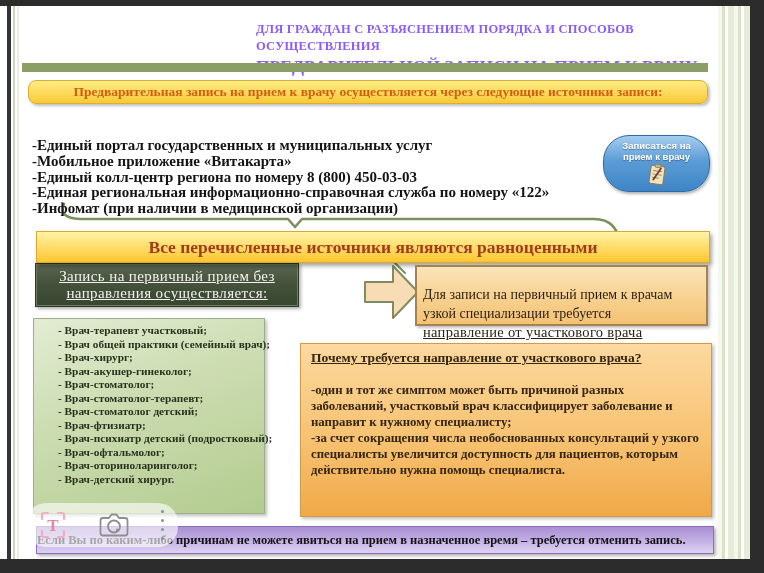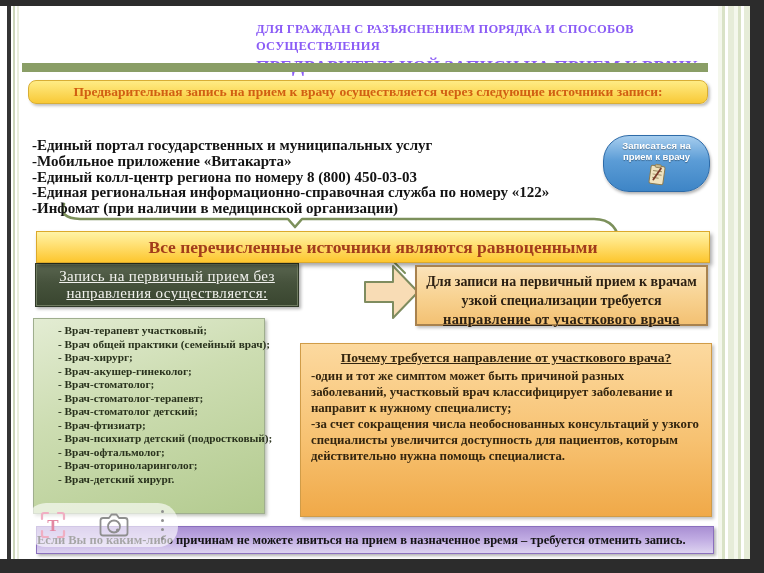--- a/index.html
+++ b/index.html
@@ -76,42 +76,42 @@
     display:flex;align-items:center;justify-content:center;text-align:center;
     color:#f2f2ee;font-size:15px;letter-spacing:.4px;
   }
   .green-box span{text-decoration:underline;padding:0 6px;}
 
   
   .tan-box{
     left:415px;top:259px;width:293px;height:61px;box-sizing:border-box;
     background:linear-gradient(180deg,#fbe3b9 0%,#f8d393 50%,#f3c173 100%);
     border:2px solid #a8824e;box-shadow:2px 2px 3px rgba(0,0,0,.25);
-    text-align:center;color:#2d2113;font-size:14px;line-height:18.5px;
-    padding:6px 6px;font-weight:bold;
+    text-align:left;color:#2d2113;font-size:14px;line-height:18.5px;
+    padding:19px 6px;font-weight:normal;
   }
   .tan-box .em{text-decoration:underline;font-size:14.5px;letter-spacing:.3px;}
 
   
   .doc-box{
     left:33px;top:312px;width:232px;height:196px;box-sizing:border-box;
     background:linear-gradient(160deg,#e3ecd3 0%,#cdddb2 40%,#b3cb8f 100%);
     border:1px solid #9fae8e;box-shadow:2px 2px 3px rgba(110,120,100,.45);
     padding:5px 0 0 8px;color:#29321d;font-size:11.3px;font-weight:bold;
   }
   .doc-item{line-height:13.5px;white-space:nowrap;margin-left:16px;}
 
   
   .why-box{
     left:300px;top:337px;width:412px;height:174px;box-sizing:border-box;
     background:linear-gradient(180deg,#fcd99f 0%,#f7c272 55%,#f0a948 100%);
     border:1px solid #d09c48;box-shadow:2px 2px 3px rgba(0,0,0,.25);
     padding:6px 10px 0 10px;color:#33250f;font-size:12.8px;font-weight:bold;
   }
-  .why-title{text-align:center;text-decoration:underline;font-size:13.5px;margin-bottom:2px;}
+  .why-title{text-decoration:underline;font-size:13.5px;margin-bottom:16px;}
   .why-point{line-height:16px;}
 
   
   .purple-banner{
     left:36px;top:520px;width:676px;height:26px;line-height:26px;text-align:left;
     background:linear-gradient(180deg,#a98fd3 0%,#bfaae2 45%,#ddd3f0 100%);
     border:1px solid #8a6fbd;box-shadow:2px 2px 3px rgba(0,0,0,.3);
     color:#141414;font-size:12.5px;font-weight:bold;font-family:Liberation Serif, serif;
   }
 

